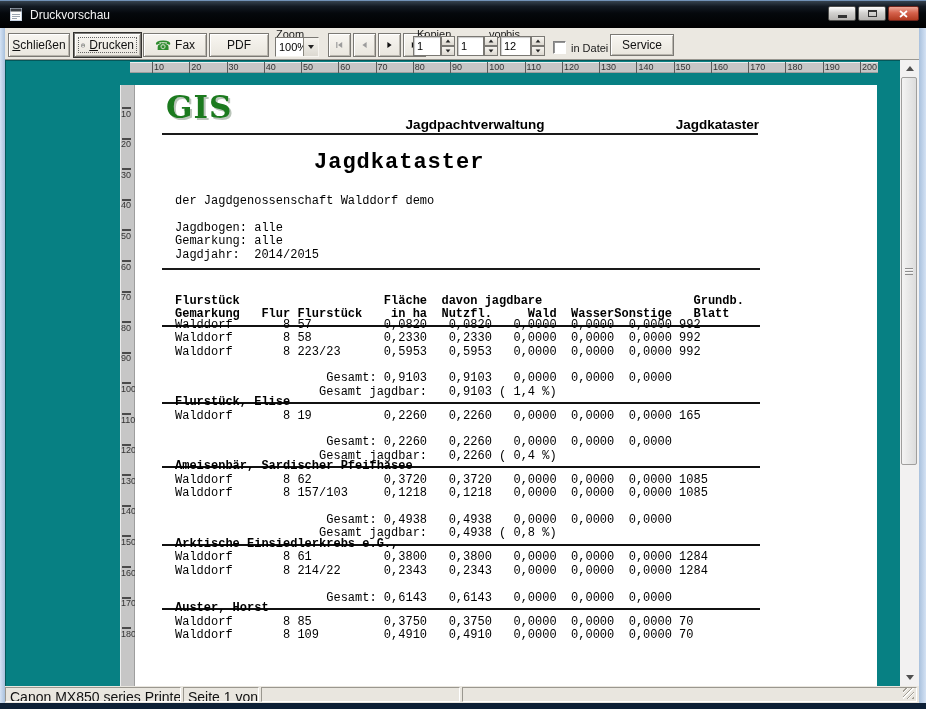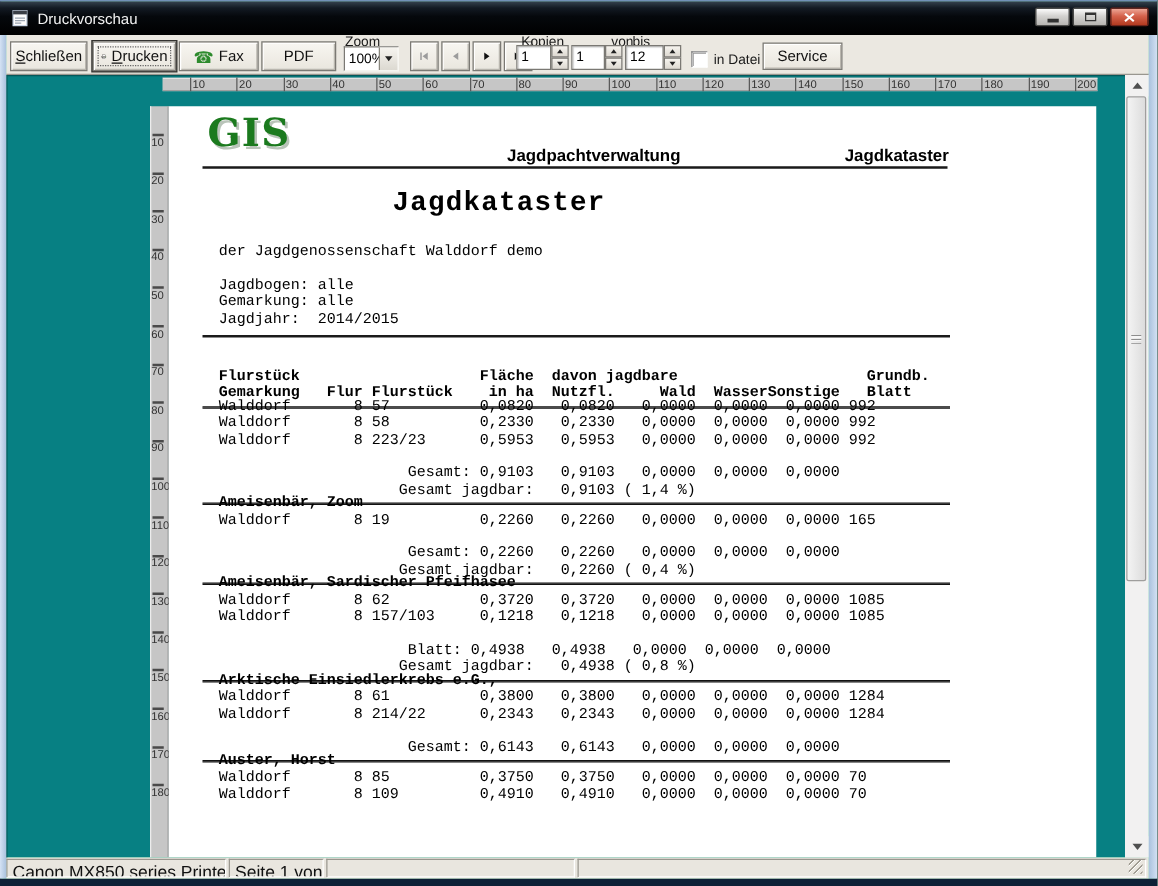--- a/index.html
+++ b/index.html
@@ -333,31 +333,31 @@
           <div class="ln b">Flurstück                    Fläche  davon jagdbare                     Grundb.</div>
           <div class="ln b">Gemarkung   Flur Flurstück    in ha  Nutzfl.     Wald  WasserSonstige   Blatt</div>
           <div class="drule"></div>
           <div class="ln">Walddorf       8 57          0,0820   0,0820   0,0000  0,0000  0,0000 992</div>
           <div class="ln">Walddorf       8 58          0,2330   0,2330   0,0000  0,0000  0,0000 992</div>
           <div class="ln">Walddorf       8 223/23      0,5953   0,5953   0,0000  0,0000  0,0000 992</div>
           <div class="ln">&nbsp;</div>
           <div class="ln">                     Gesamt: 0,9103   0,9103   0,0000  0,0000  0,0000</div>
           <div class="ln">                    Gesamt jagdbar:   0,9103 ( 1,4 %)</div>
           <div class="drule"></div>
-          <div class="ln b">Ameisenbär, Zoom</div>
+          <div class="ln b">Flurstück, Elise</div>
           <div class="ln">Walddorf       8 19          0,2260   0,2260   0,0000  0,0000  0,0000 165</div>
           <div class="ln">&nbsp;</div>
           <div class="ln">                     Gesamt: 0,2260   0,2260   0,0000  0,0000  0,0000</div>
           <div class="ln">                    Gesamt jagdbar:   0,2260 ( 0,4 %)</div>
           <div class="drule"></div>
           <div class="ln b">Ameisenbär, Sardischer Pfeifhasee</div>
           <div class="ln">Walddorf       8 62          0,3720   0,3720   0,0000  0,0000  0,0000 1085</div>
           <div class="ln">Walddorf       8 157/103     0,1218   0,1218   0,0000  0,0000  0,0000 1085</div>
           <div class="ln">&nbsp;</div>
-          <div class="ln">                     Blatt: 0,4938   0,4938   0,0000  0,0000  0,0000</div>
+          <div class="ln">                     Gesamt: 0,4938   0,4938   0,0000  0,0000  0,0000</div>
           <div class="ln">                    Gesamt jagdbar:   0,4938 ( 0,8 %)</div>
           <div class="drule"></div>
           <div class="ln b">Arktische Einsiedlerkrebs e.G.,</div>
           <div class="ln">Walddorf       8 61          0,3800   0,3800   0,0000  0,0000  0,0000 1284</div>
           <div class="ln">Walddorf       8 214/22      0,2343   0,2343   0,0000  0,0000  0,0000 1284</div>
           <div class="ln">&nbsp;</div>
           <div class="ln">                     Gesamt: 0,6143   0,6143   0,0000  0,0000  0,0000</div>
           <div class="drule"></div>
           <div class="ln b">Auster, Horst</div>
           <div class="ln">Walddorf       8 85          0,3750   0,3750   0,0000  0,0000  0,0000 70</div>

